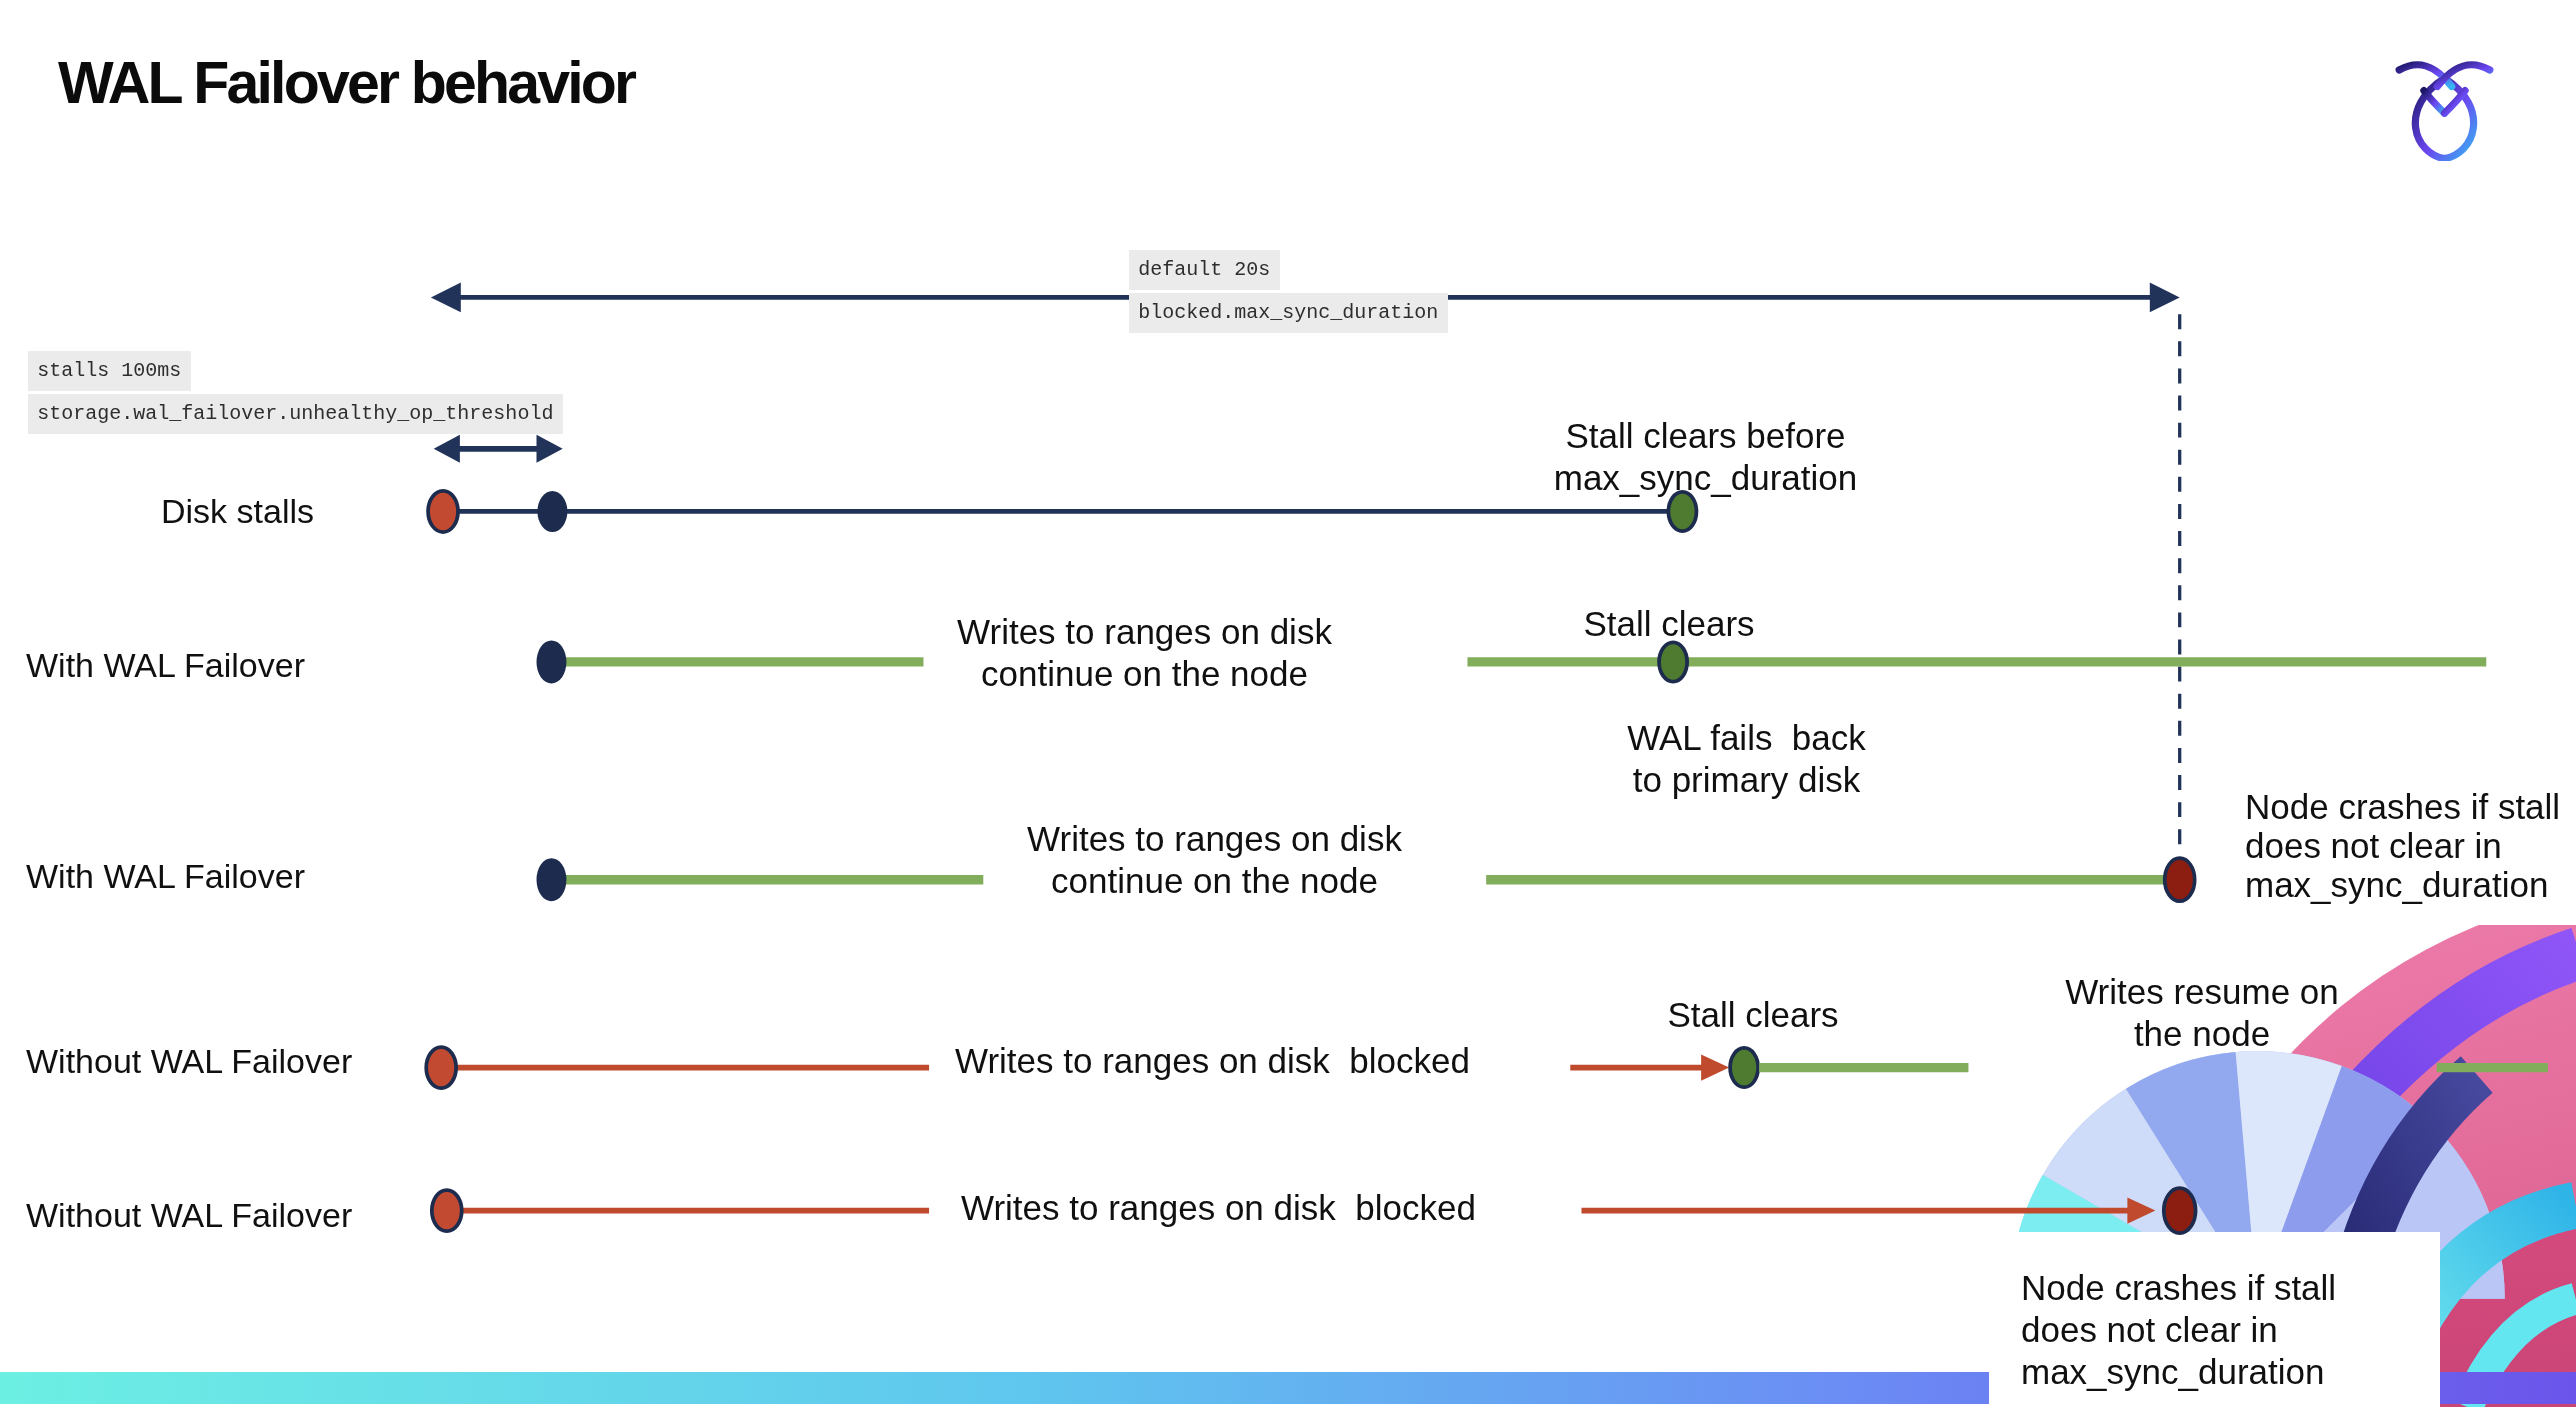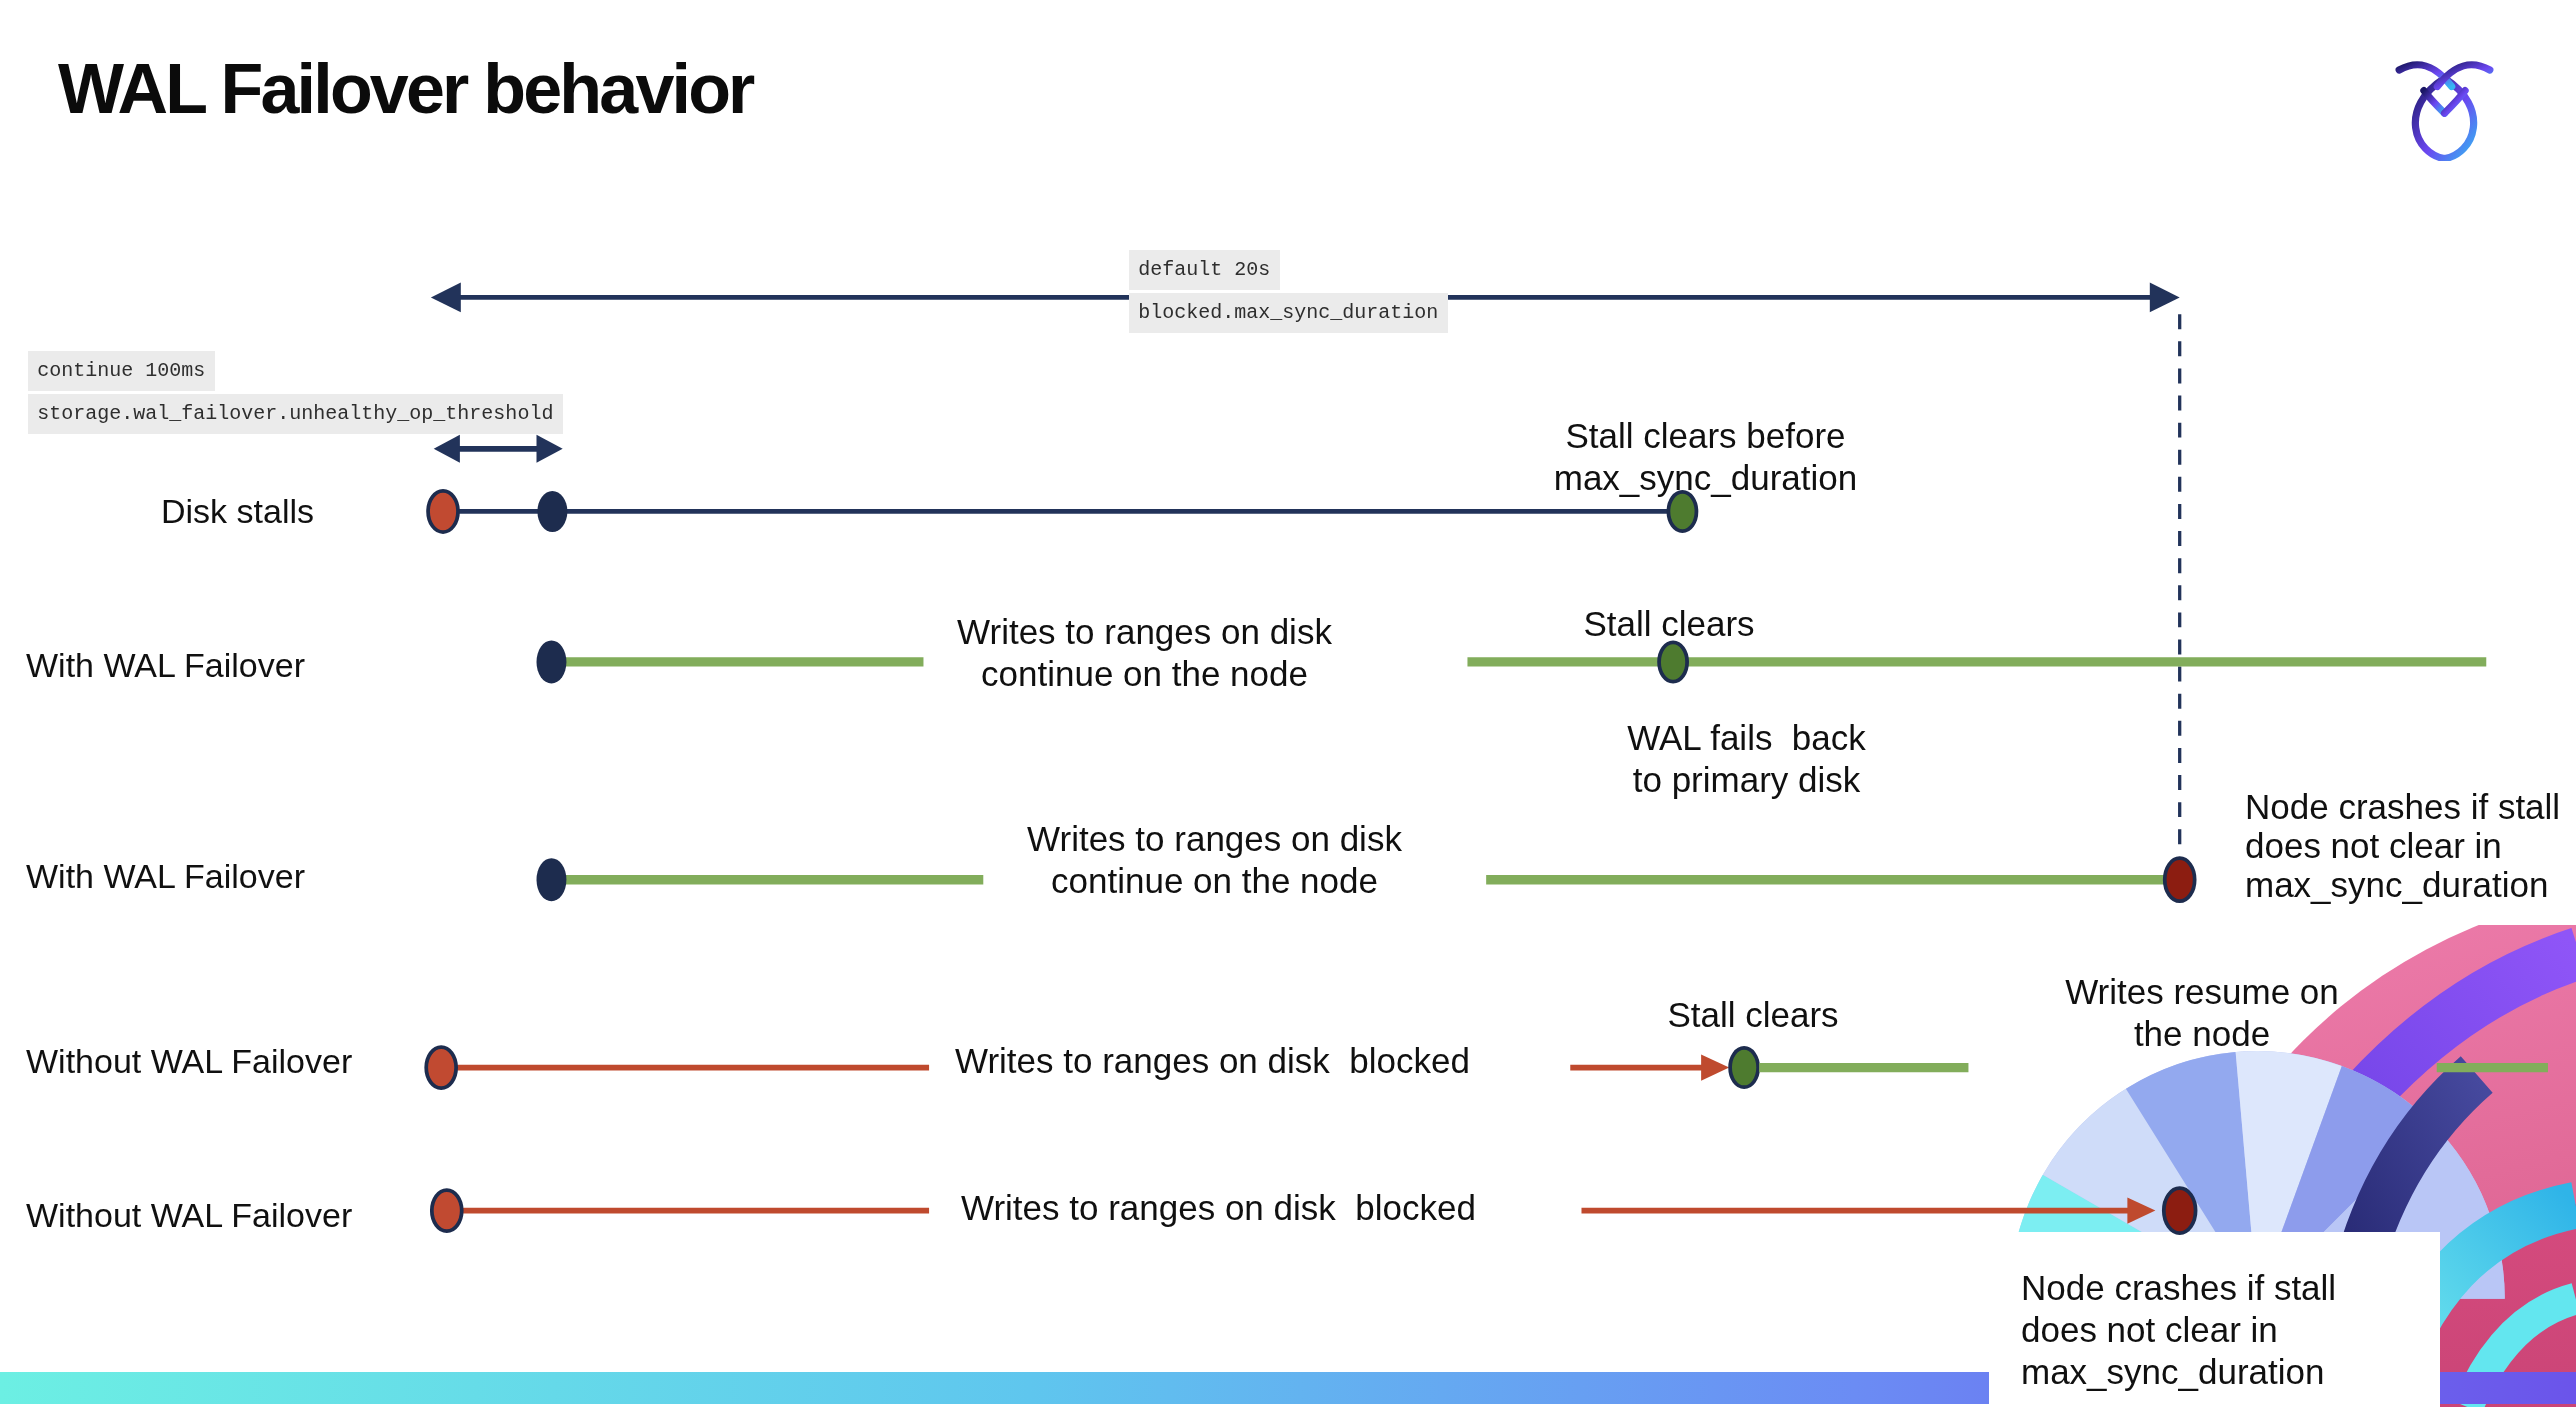--- a/index.html
+++ b/index.html
@@ -2,21 +2,21 @@
 <html style="--navy: #22335a; --dot_stroke: #1d2c4e; --green_line: #82ad5b; --green_dot: #4e7b2f; --red_line: #bf4a2e; --red_dot: #c14a31; --crash_dot: #8c1d11; --text: #111111; --mono_bg: #ebebeb; --bar_cyan: #6cefe3; --bar_blue: #6b8cf4; --bar_purple: #6b54ea;font-size:15px"><head>
 <meta charset="utf-8">
 <style>
   html,body{margin:0;padding:0;background:#ffffff;}
   #canvas{
     position:relative;width:2576px;height:1408px;overflow:hidden;background:#ffffff;
     font-family:"Liberation Sans",sans-serif;color:var(--text,#111);
   }
   .abs{position:absolute;}
   .title{
-    font-size:70px;font-weight:800;letter-spacing:-2.8px;color:#0b0b0b;white-space:pre;
+    font-size:59px;font-weight:800;letter-spacing:-2.8px;color:#0b0b0b;white-space:pre;
   }
   .rowlabel{font-size:34px;line-height:41px;white-space:pre;color:#101010;text-align:right;}
   .note{font-size:35px;line-height:42px;text-align:center;white-space:pre-wrap;color:#101010;}
   .note-left{text-align:left;}
   .mono{
     font-family:"Liberation Mono","DejaVu Sans Mono",monospace;
     font-size:20px;line-height:34px;color:#2e2e2e;background:var(--mono_bg,#ebebeb);
     padding:2.8px 9.3px;display:inline-block;white-space:pre;
   }
   .mono-stack div{margin-bottom:3.7px;}
@@ -152,21 +152,21 @@
   </svg>
 
   <div class="abs title" style="left:58px;top:49px;">WAL Failover behavior</div>
 
   <div class="abs mono-stack" style="left:1129px;top:250px;">
     <div><span class="mono">default 20s</span></div>
     <div><span class="mono">blocked.max_sync_duration</span></div>
   </div>
 
   <div class="abs mono-stack" style="left:28px;top:351px;">
-    <div><span class="mono">continue 100ms</span></div>
+    <div><span class="mono">stalls 100ms</span></div>
     <div><span class="mono">storage.wal_failover.unhealthy_op_threshold</span></div>
   </div>
 
   <div class="abs rowlabel" style="left:161px;top:491px;width:252px;text-align:left;">Disk stalls</div>
   <div class="abs note" style="left:1472px;top:415px;width:467px;">Stall clears before
 max_sync_duration</div>
 
   <div class="abs rowlabel" style="left:26px;top:645px;">With WAL Failover</div>
   <div class="abs note" style="left:925px;top:611px;width:439px;">Writes to ranges on disk
 continue on the node</div>

